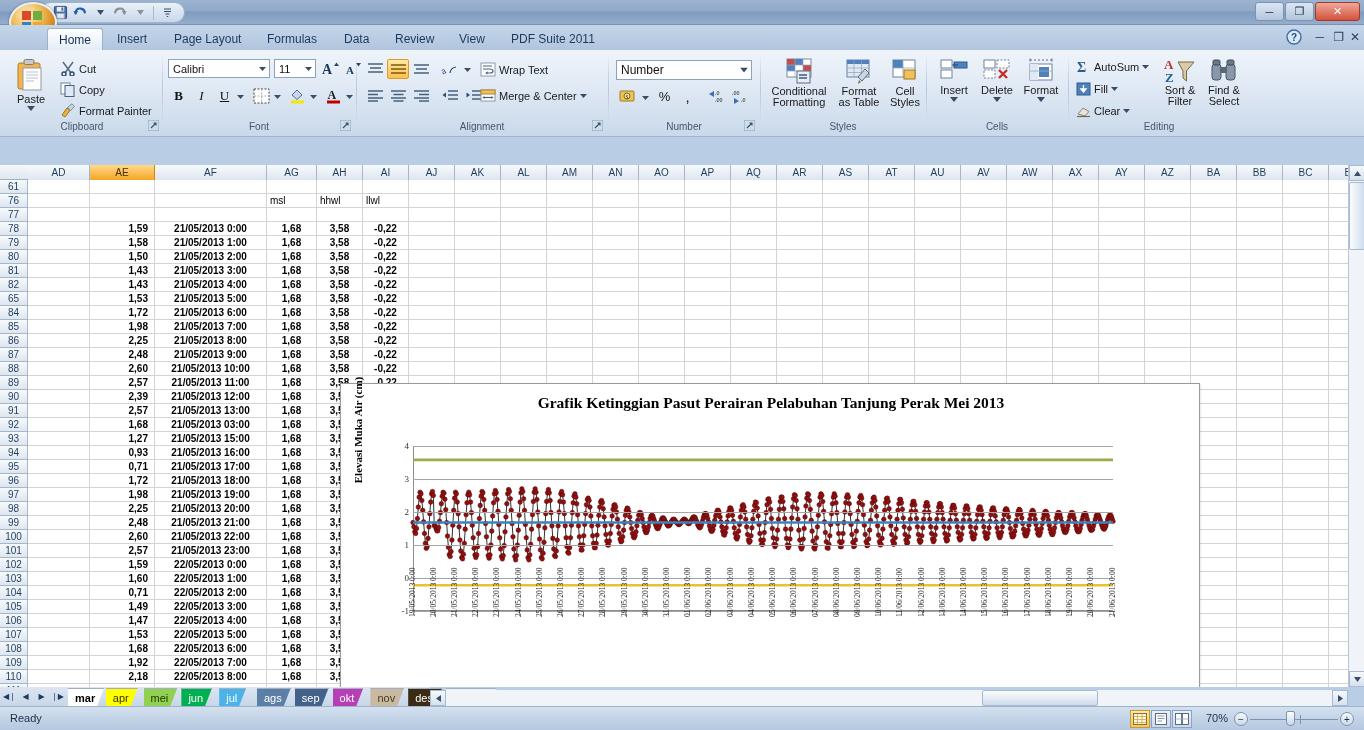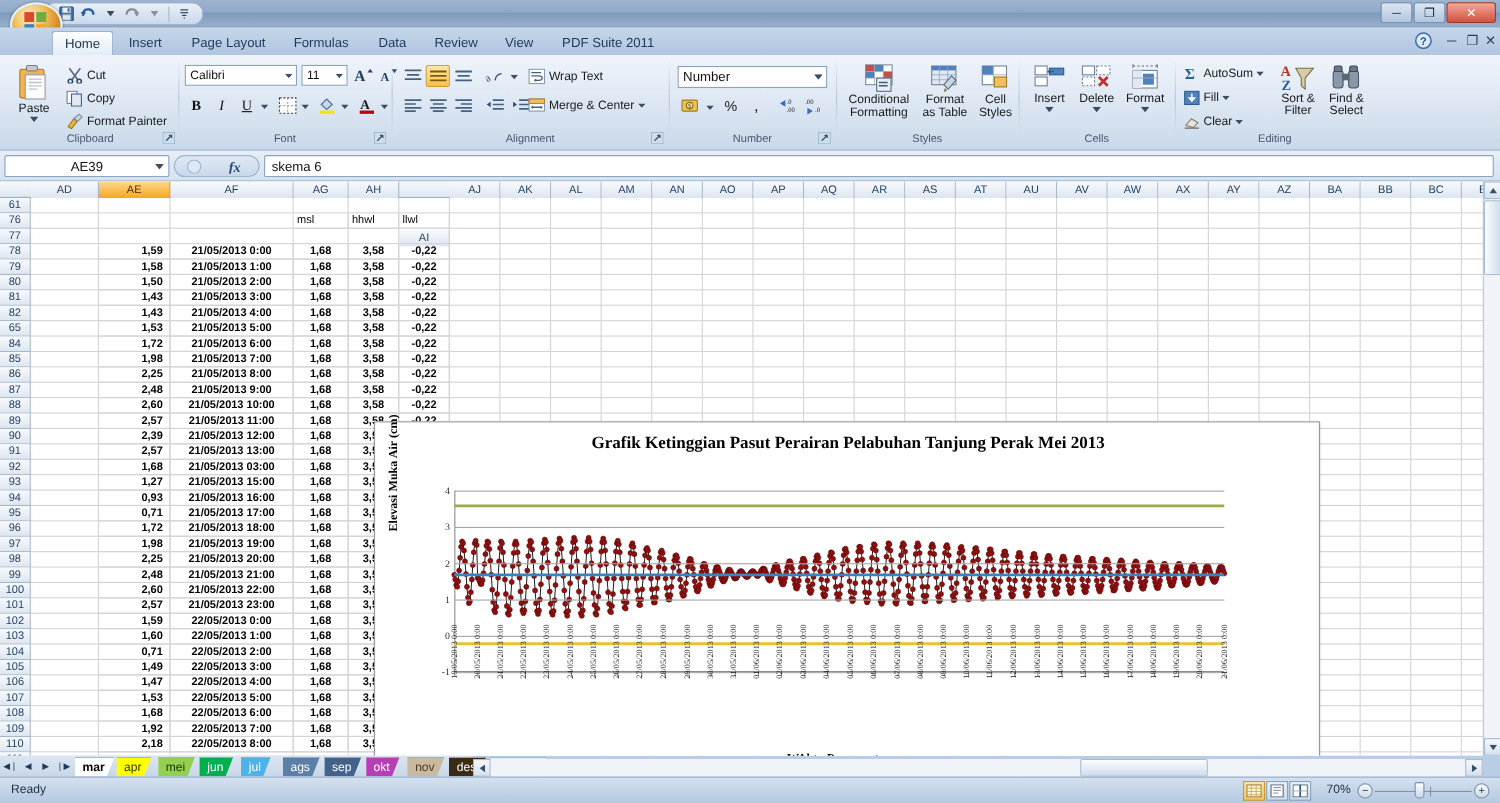--- a/index.html
+++ b/index.html
@@ -702,47 +702,30 @@
           <rect x="4" y="3" width="7" height="5" rx="1.5" fill="#6a7888" stroke="#3a4758"></rect>
           <rect x="18" y="3" width="7" height="5" rx="1.5" fill="#6a7888" stroke="#3a4758"></rect>
         </svg>
         <span class="lbl">Find &amp;</span>
         <span class="lbl">Select</span>
       </div>
       <div class="group-label">Editing</div>
     </div>
   </div>
 
-  <div class="fbar">
-    <div class="namebox">
-      <span>AE39</span>
-      <svg class="namebox-arrow" width="8" height="5">
-          <path d="M0 0 L8 0 L4 5 Z" fill="#3a4d66"></path>
-        </svg>
-    </div>
-    <div class="fx-area">
-      <svg width="13" height="13">
-          <circle cx="6.5" cy="6.5" r="6" fill="#dde8f3" stroke="#9eb3cc"></circle>
-        </svg>
-      <svg width="18" height="14" viewBox="0 0 18 14">
-          <text x="2" y="12" font-size="13" font-style="italic" font-weight="bold" fill="#2a4a70" font-family="Liberation Serif">fx</text>
-        </svg>
-    </div>
-    <div class="formula-input">skema 6</div>
-  </div>
 
   <div class="grid-wrap">
     <div class="corner"></div>
     <div class="colhdr" id="colhdr">
         <div class="colcell" style="left: 28px; width: 62px;">AD</div>
         <div class="colcell sel" style="left: 90px; width: 65px;">AE</div>
         <div class="colcell" style="left: 155px; width: 112px;">AF</div>
         <div class="colcell" style="left: 267px; width: 50px;">AG</div>
         <div class="colcell" style="left: 317px; width: 46px;">AH</div>
-        <div class="colcell" style="left: 363px; width: 46px; margin-top: 44px;">AI</div>
+        <div class="colcell" style="left: 363px; width: 46px;">AI</div>
         <div class="colcell" style="left: 409px; width: 46px;">AJ</div>
         <div class="colcell" style="left: 455px; width: 46px;">AK</div>
         <div class="colcell" style="left: 501px; width: 46px;">AL</div>
         <div class="colcell" style="left: 547px; width: 46px;">AM</div>
         <div class="colcell" style="left: 593px; width: 46px;">AN</div>
         <div class="colcell" style="left: 639px; width: 46px;">AO</div>
         <div class="colcell" style="left: 685px; width: 46px;">AP</div>
         <div class="colcell" style="left: 731px; width: 46px;">AQ</div>
         <div class="colcell" style="left: 777px; width: 46px;">AR</div>
         <div class="colcell" style="left: 823px; width: 46px;">AS</div>

